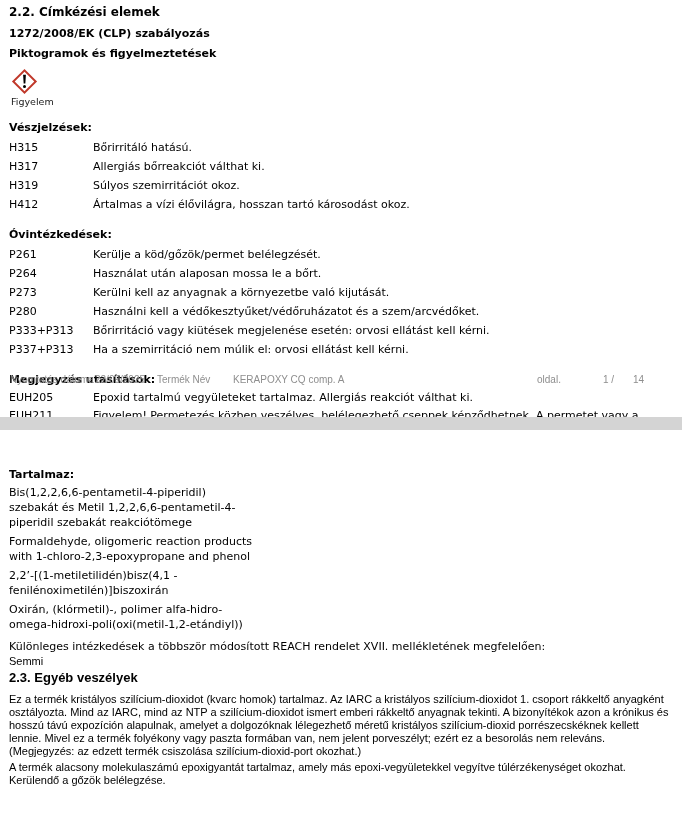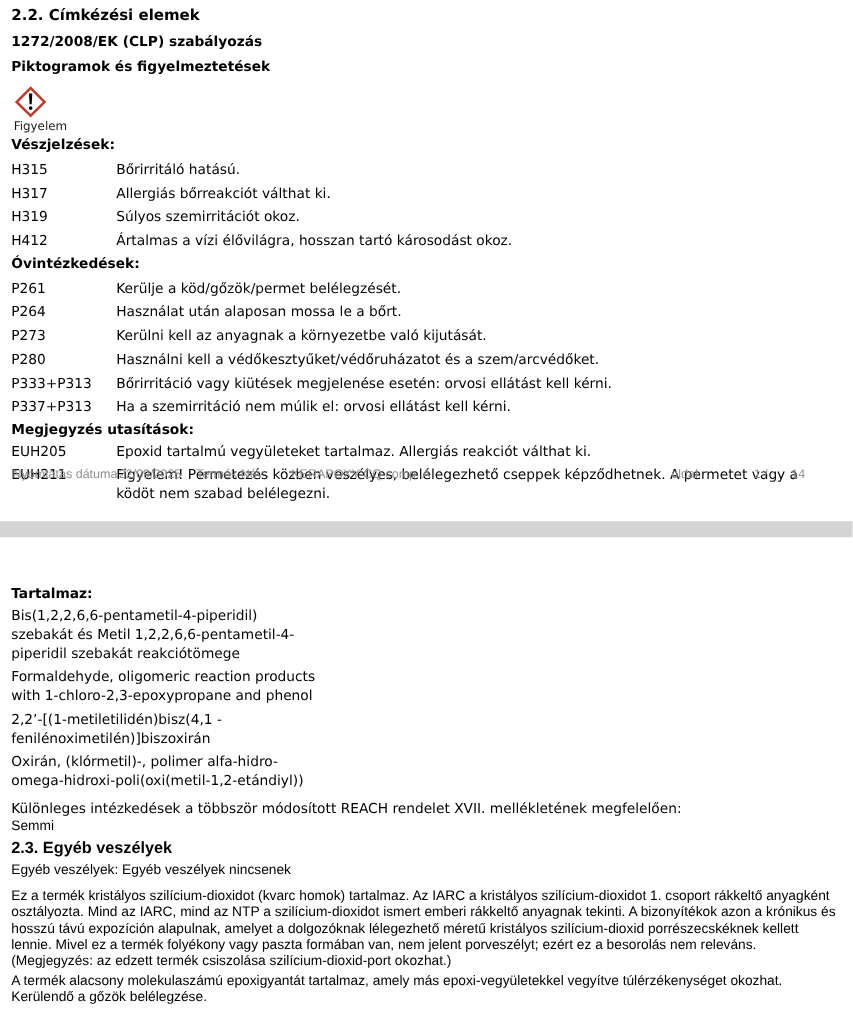--- a/index.html
+++ b/index.html
@@ -8,21 +8,21 @@
     font-family:"DejaVu Sans",sans-serif;color:#000;overflow:hidden;
     -webkit-font-smoothing:antialiased;
   }
   .page1{position:absolute;top:0;left:0;width:682px;height:417px;background:#fff}
   .inner{padding:3px 10px 0 9px}
   .t1{font-size:12px;font-weight:bold;line-height:15px;margin:2px 0 0 0}
   .t2{font-size:11px;font-weight:bold;line-height:13px;margin:7px 0 0 0}
   .picto-wrap{margin:8px 0 0 2px}
   .picto{display:block;width:27px;height:27px}
   .picto-label{font-size:9.5px;line-height:11px;margin:1px 0 0 0;color:#1a1a1a}
-  .sechead{font-size:11px;font-weight:bold;line-height:13px;margin:2px 0 4px 0}
+  .sechead{font-size:11px;font-weight:bold;line-height:13px;margin:14px 0 4px 0}
   .rows{margin:0}
   .row{display:flex;font-size:11px;line-height:19px}
   .row .code{width:84px;flex:none}
   .row .desc{flex:1}
   .rows-special .row{line-height:15px;margin:0 0 3px 0}
   .footer{
     position:absolute;top:373px;left:0;width:546px;height:15px;
     font-family:"Liberation Sans",sans-serif;font-size:10px;color:#8e8e8e;
   }
   .footer span{position:absolute;top:1px;white-space:nowrap}
@@ -144,18 +144,17 @@
 with 1-chloro-2,3-epoxypropane and phenol</p>
     <p class="substance">2,2’-[(1-metiletilidén)bisz(4,1 -
 fenilénoximetilén)]biszoxirán</p>
     <p class="substance">Oxirán, (klórmetil)-, polimer alfa-hidro-
 omega-hidroxi-poli(oxi(metil-1,2-etándiyl))</p>
 
     <div class="reach">Különleges intézkedések a többször módosított REACH rendelet XVII. mellékletének megfelelően:</div>
     <div class="plain">Semmi</div>
 
     <div class="s23">2.3. Egyéb veszélyek</div>
-    <div class="other">Egyéb veszélyek: Egyéb veszélyek nincsenek</div>
 
     <p class="para">Ez a termék kristályos szilícium-dioxidot (kvarc homok) tartalmaz. Az IARC a kristályos szilícium-dioxidot 1. csoport rákkeltő anyagként osztályozta. Mind az IARC, mind az NTP a szilícium-dioxidot ismert emberi rákkeltő anyagnak tekinti. A bizonyítékok azon a krónikus és hosszú távú expozíción alapulnak, amelyet a dolgozóknak lélegezhető méretű kristályos szilícium-dioxid porrészecskéknek kellett lennie. Mivel ez a termék folyékony vagy paszta formában van, nem jelent porveszélyt; ezért ez a besorolás nem releváns. (Megjegyzés: az edzett termék csiszolása szilícium-dioxid-port okozhat.)</p>
     <p class="para second">A termék alacsony molekulaszámú epoxigyantát tartalmaz, amely más epoxi-vegyületekkel vegyítve túlérzékenységet okozhat. Kerülendő a gőzök belélegzése.</p>
   </div>
 </div>
 
 </body></html>

